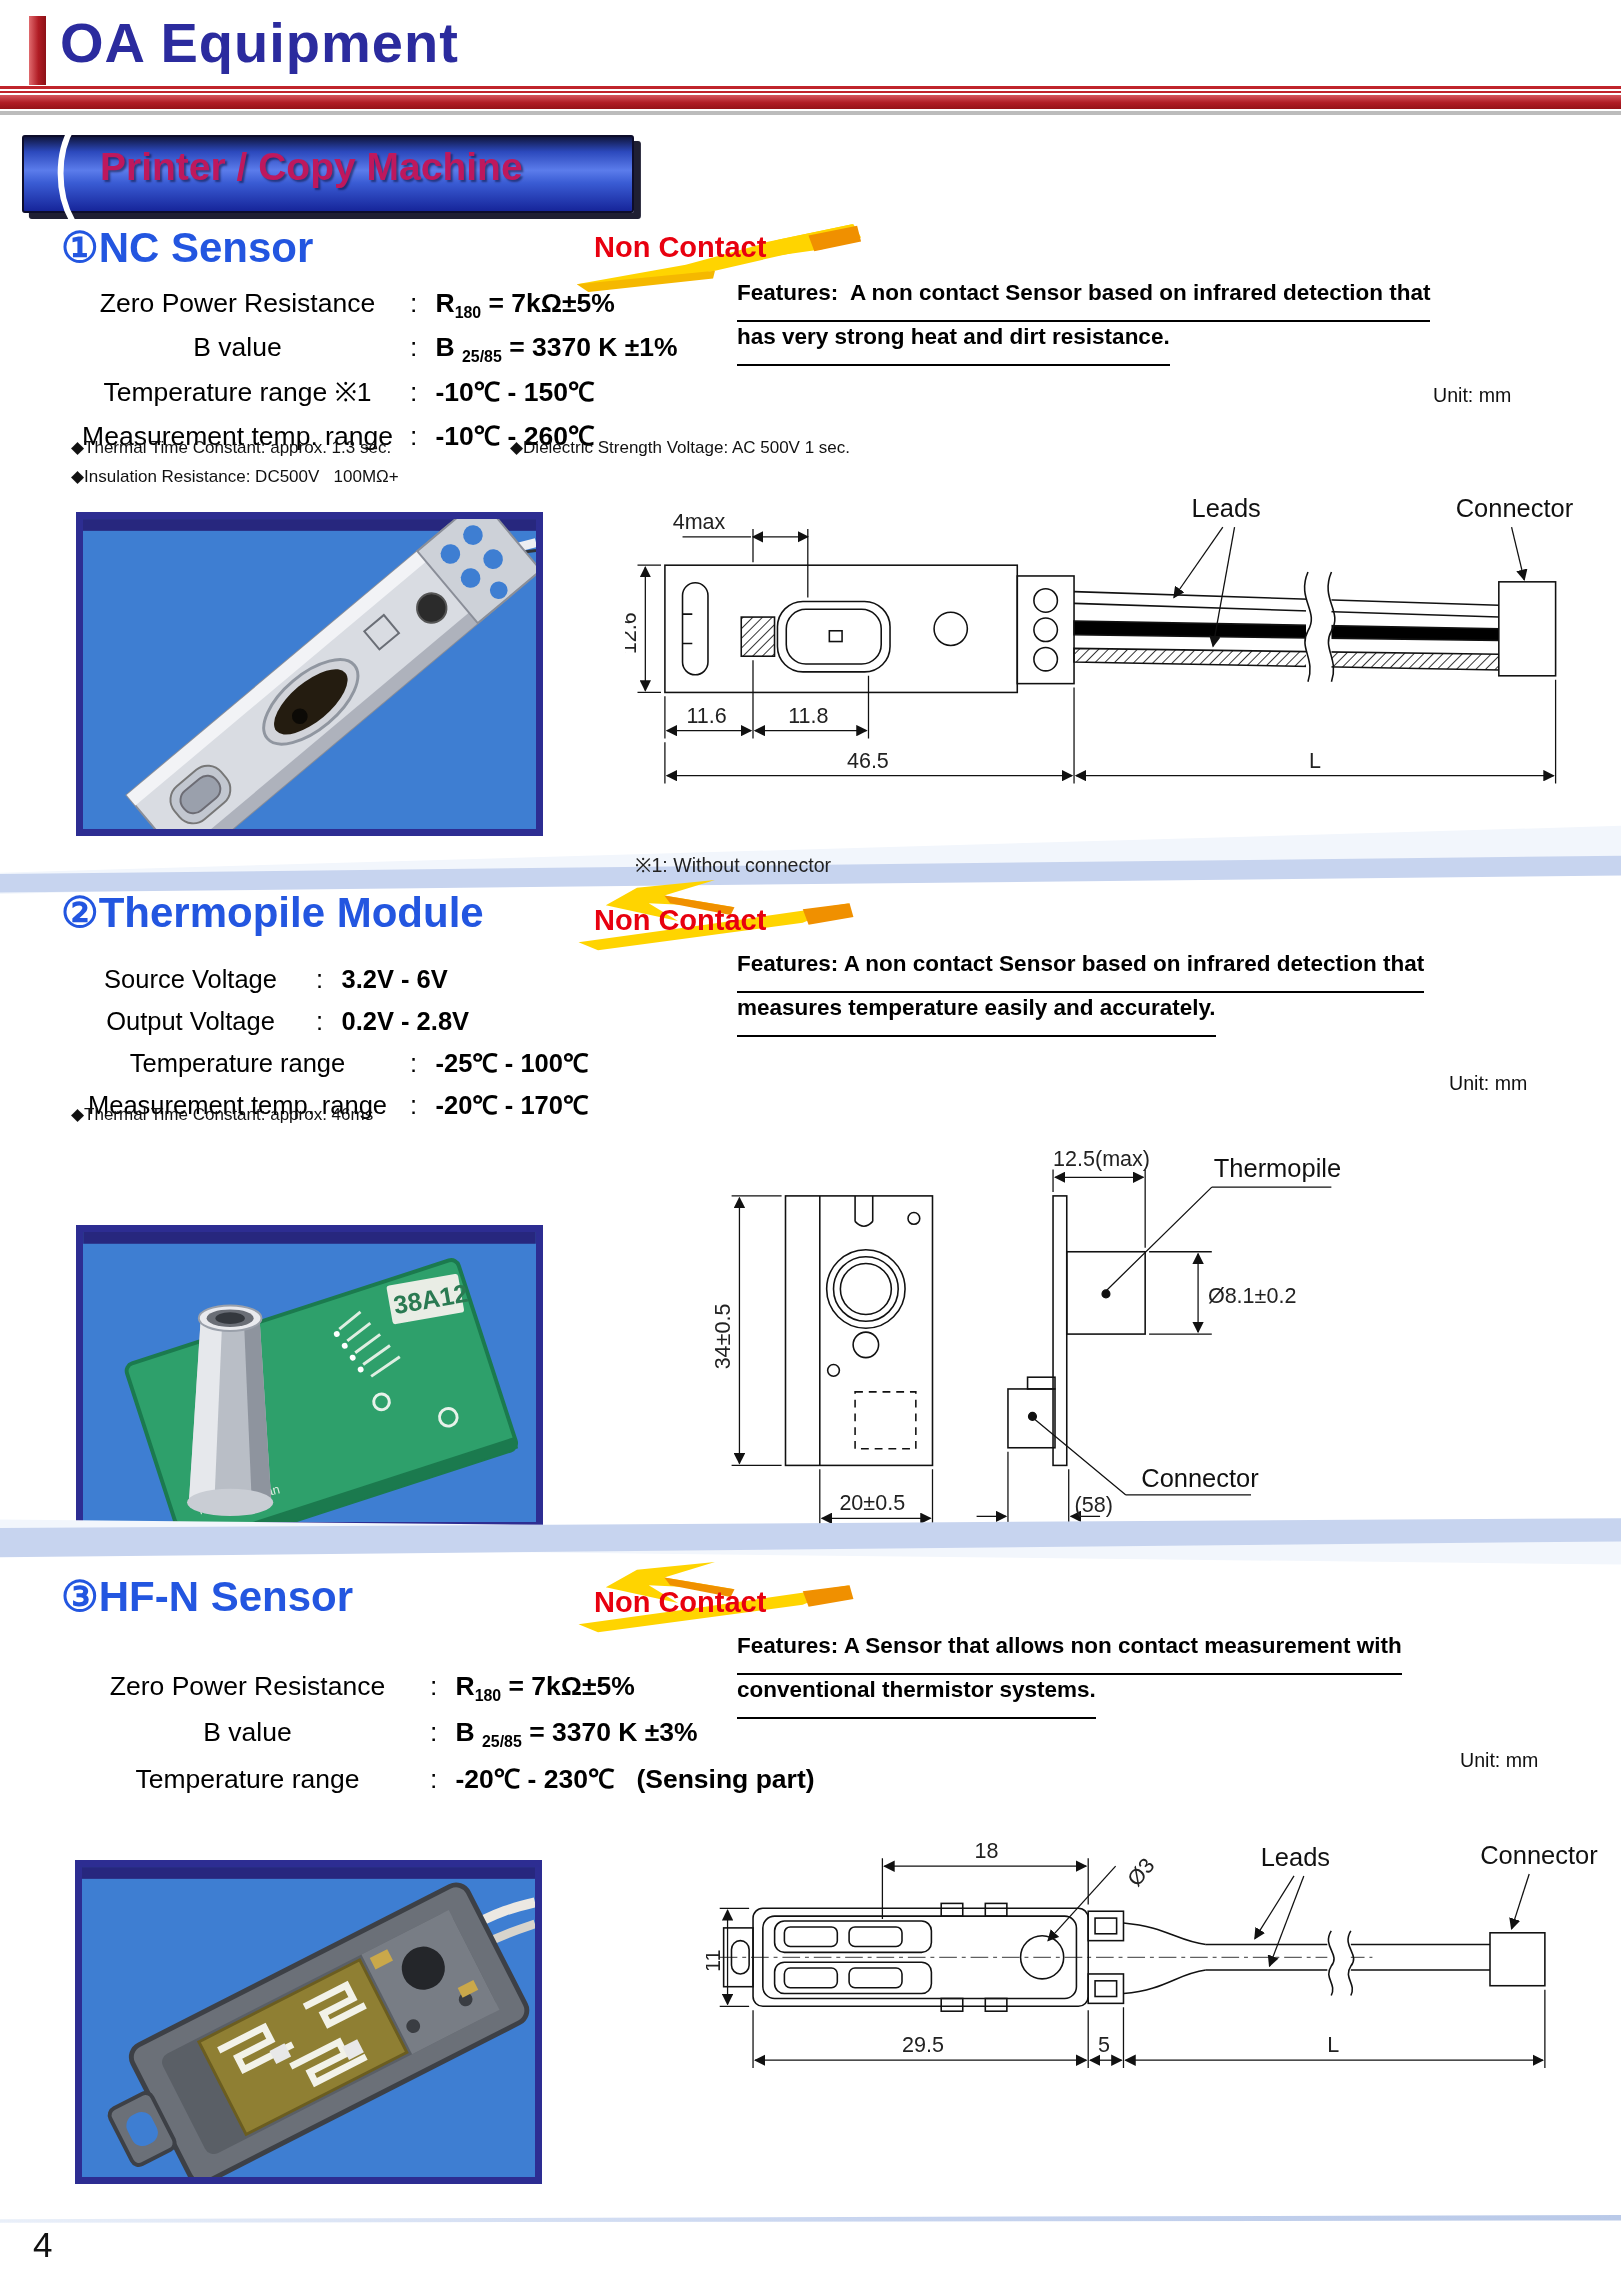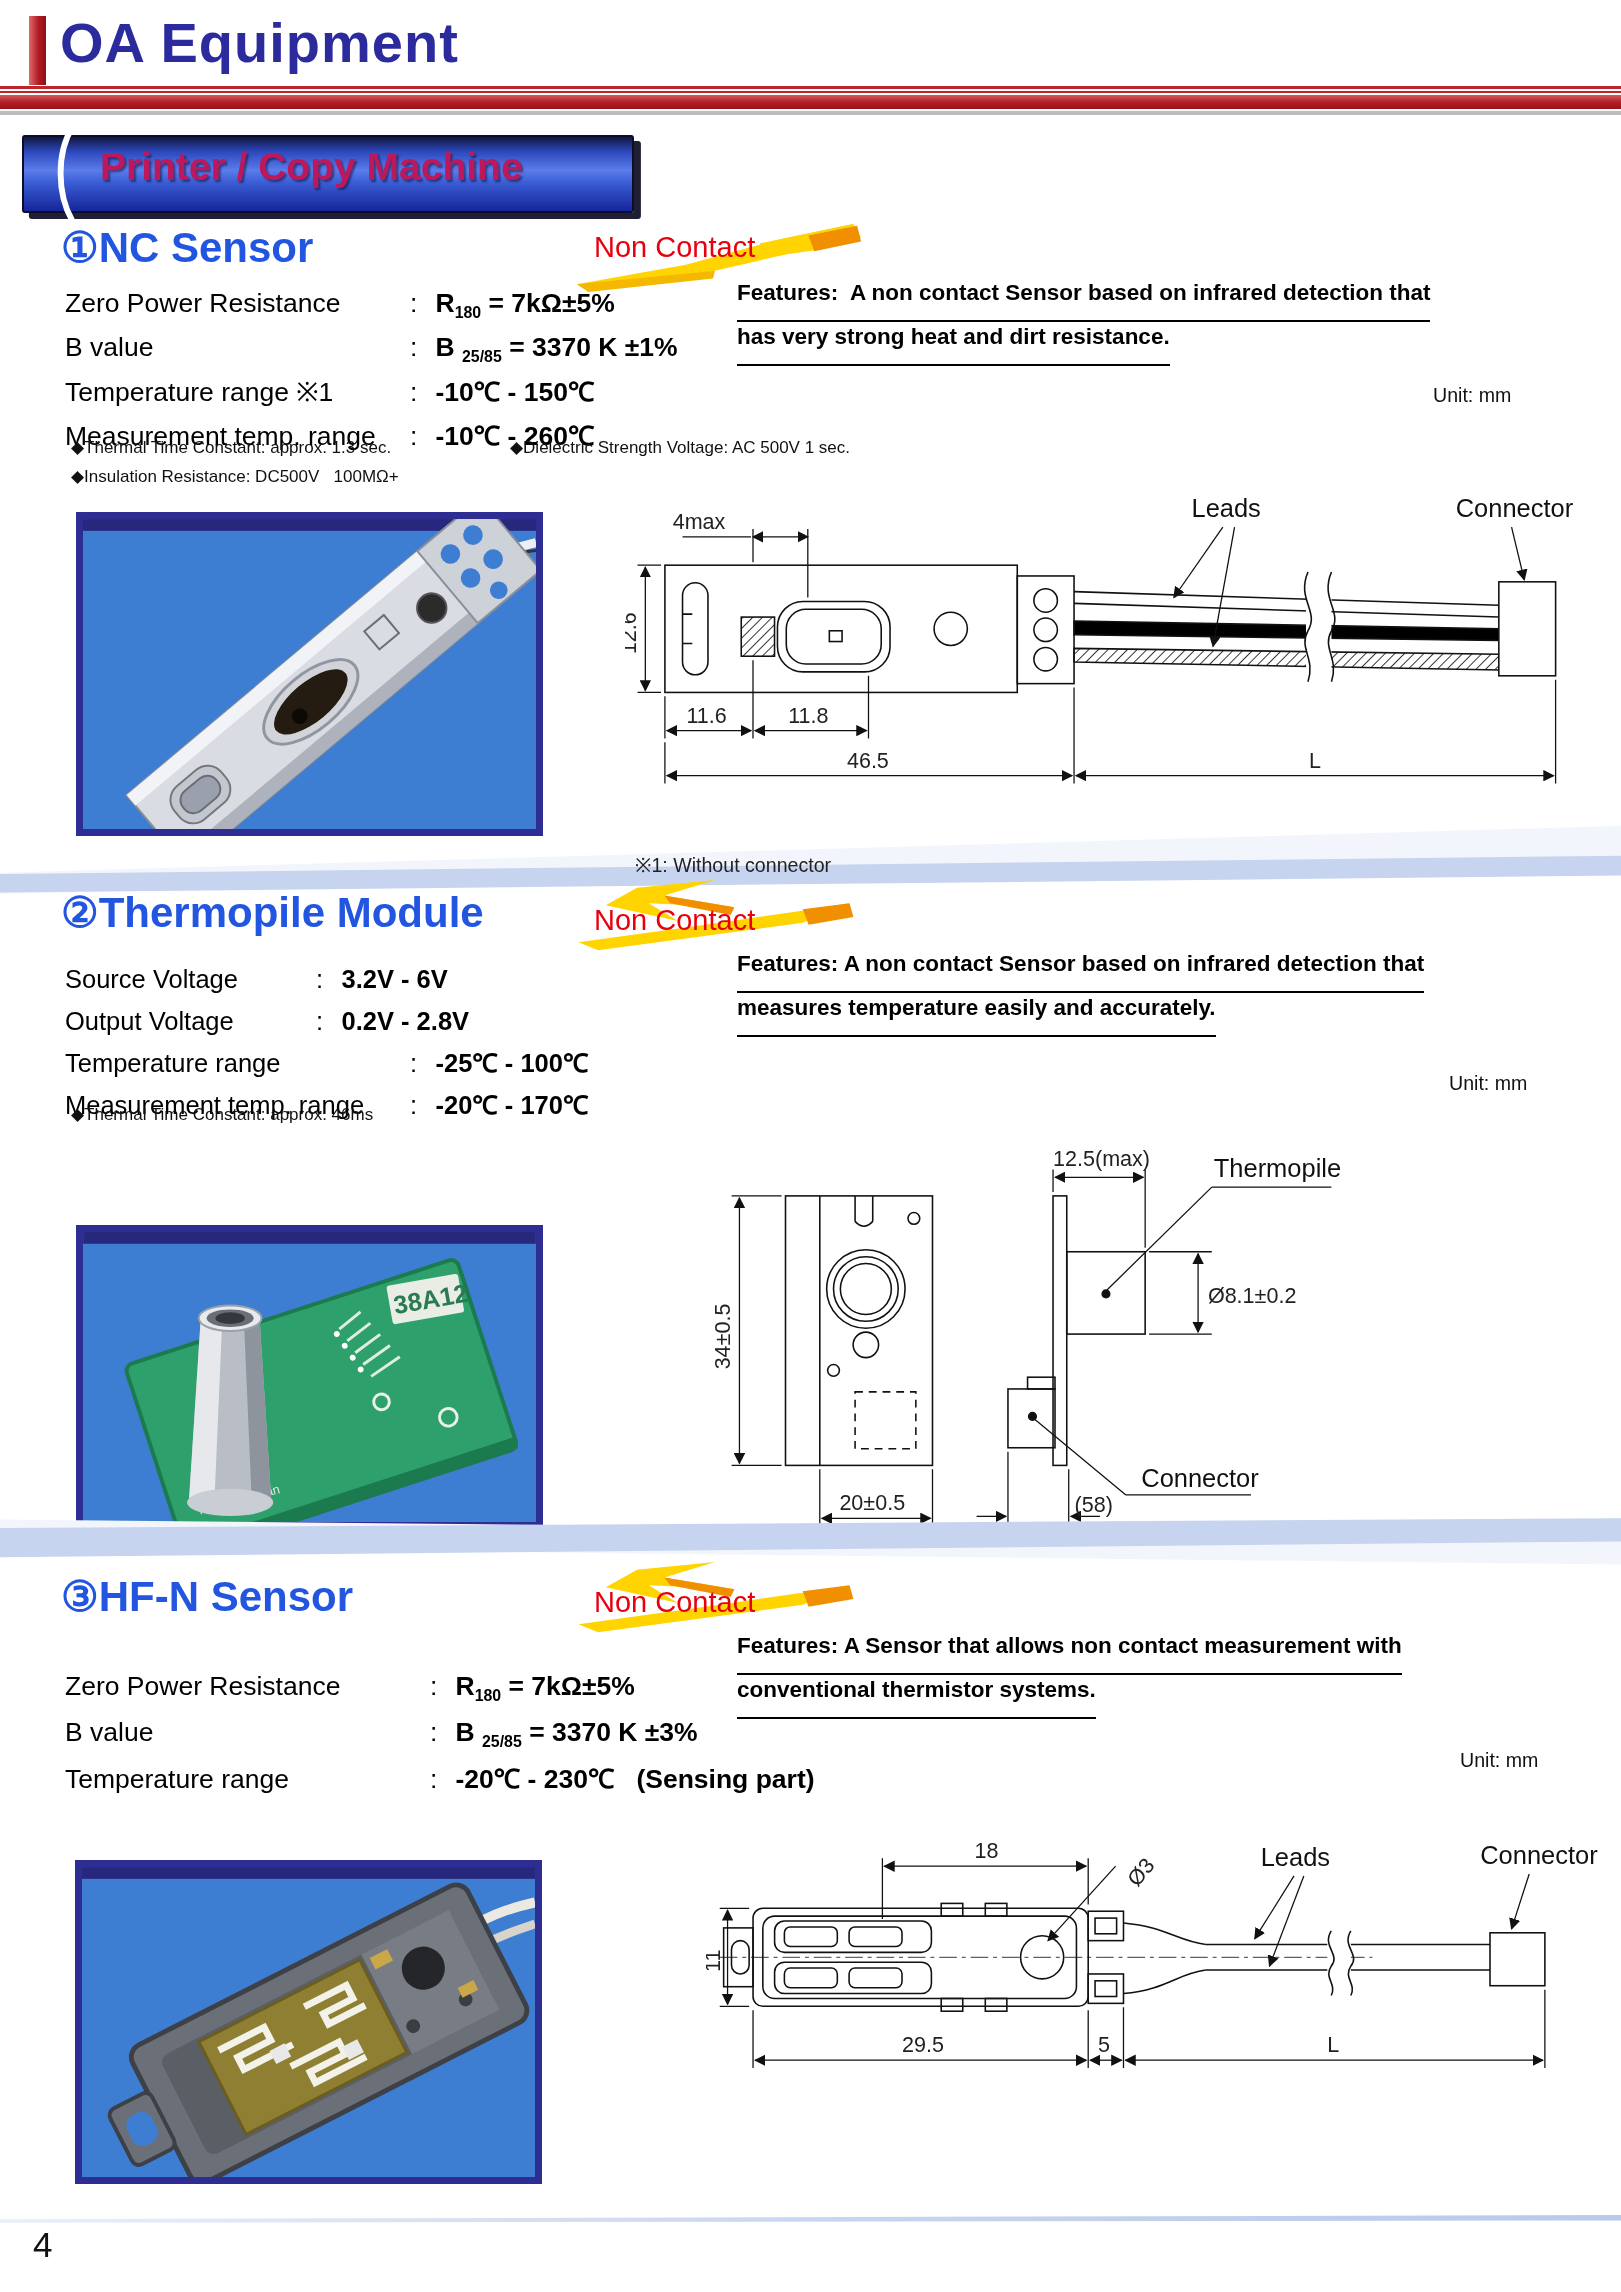--- a/index.html
+++ b/index.html
@@ -16,25 +16,25 @@
   .hgray{left:0;top:111px;width:1621px;height:3.9px;background:#bcbcbc;}
 
   .banner{left:21.6px;top:135px;width:608px;height:74px;border:2px solid #0d0d2b;border-radius:2.9px;
           background:linear-gradient(180deg,#10163f 0%,#2c49bd 20%,#5b7ceb 45%,#3a5cd4 62%,#16259a 100%);
           box-shadow:6.9px 5.9px 0 rgba(12,12,34,0.92);}
   .banner-text{left:100px;top:145px;width:490px;font-size:39px;font-weight:bold;color:#be185d;
                text-shadow:2px 2px 2px rgba(0,0,20,.45);}
 
   
   .sec-h{font-size:42px;font-weight:bold;color:#2356e0;letter-spacing:0;}
-  .tag{font-size:29px;font-weight:normal;color:#e8000f;z-index:3;}
+  .tag{font-size:29px;font-weight:bold;color:#e8000f;z-index:3;}
   .swoosh{z-index:2;}
   .spec-table{font-size:26.5px;line-height:35px;}
   .spec-row{display:flex;}
-  .spec-row .lbl{width:345px;flex:none;}
+  .spec-row .lbl{width:345px;flex:none;text-align:center;}
   .spec-row .col{width:25.5px;flex:none;}
   .spec-row .val{font-weight:bold;white-space:nowrap;}
   sub{font-size:0.6em;text-align:center;}
   .lblw-a{width:251px !important;}
   .lblw-b{width:345px !important;}
   .lblw-c{width:365px !important;}
   .features{font-size:22.5px;font-weight:bold;line-height:30px;white-space:nowrap;}
   .features span{display:inline-block;border-bottom:2.9px solid #000;padding-bottom:12px;}
   .unit{font-size:19.6px;color:#111;}
   .notes{font-size:17px;color:#111;}

